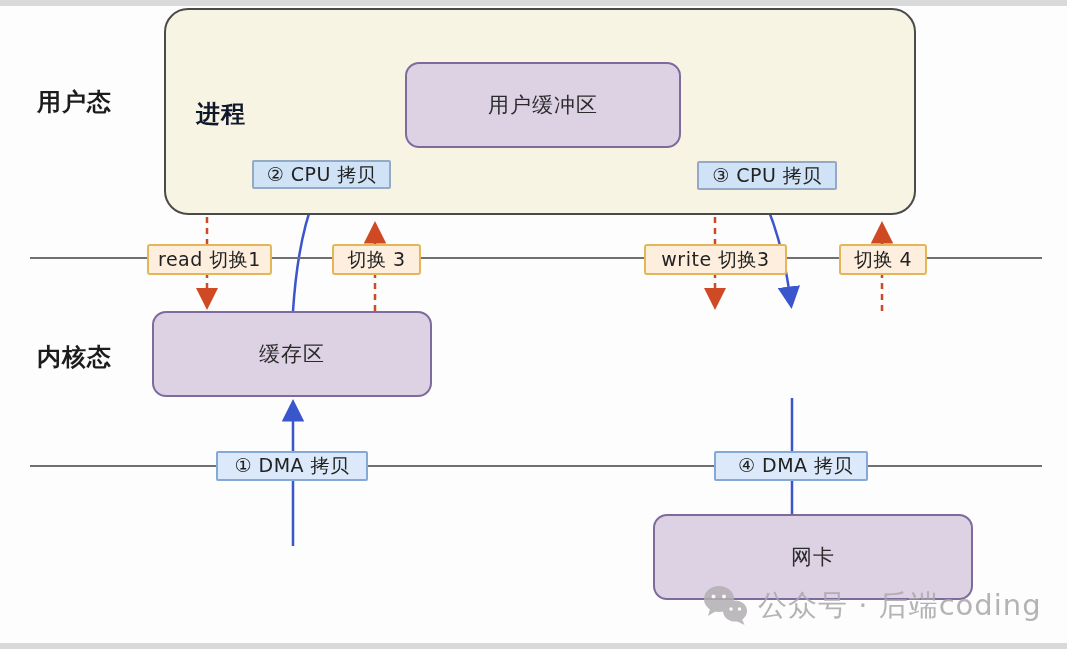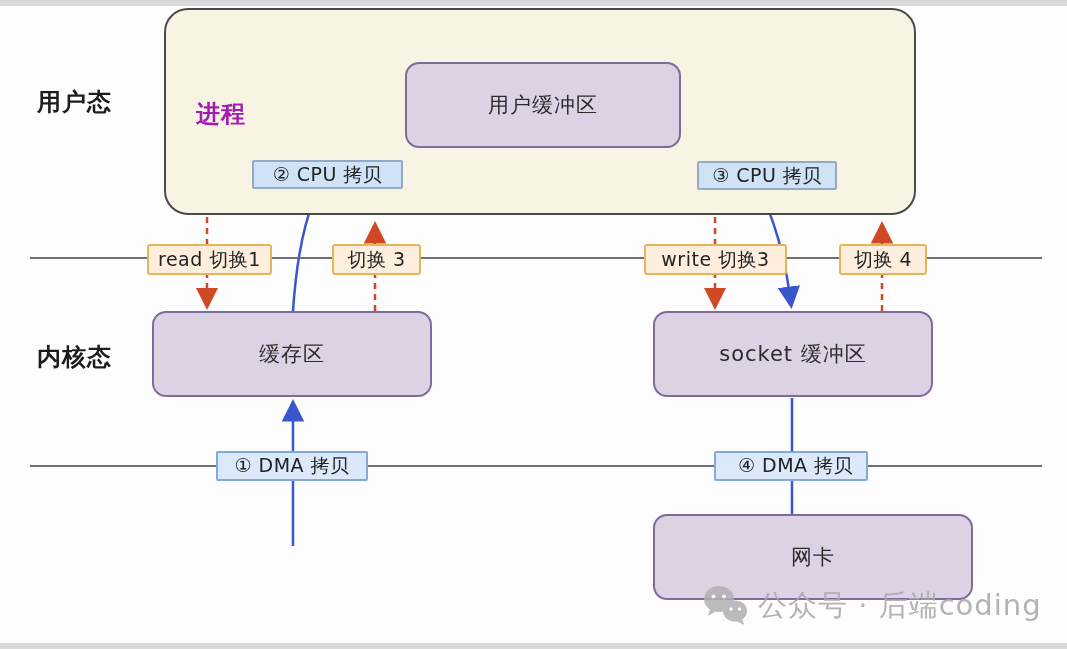--- a/index.html
+++ b/index.html
@@ -43,21 +43,21 @@
     background: #f8f4e4;
     border: 2.5px solid #4a4a4a;
     border-radius: 24px;
   }
   #process-label {
     position: absolute;
     left: 196px;
     top: 98px;
     font-size: 24px;
     font-weight: bold;
-    color: #a21caf;
+    color: #0f172a;
     letter-spacing: 1px;
   }
 
   .node {
     position: absolute;
     background: #ddd1e4;
     border: 2px solid #7e6b9c;
     border-radius: 14px;
     display: flex;
     align-items: center;
@@ -104,21 +104,21 @@
   }
   .tag.dma {
     background: #dbe9fa;
     border: 2px solid #85a9d6;
     border-radius: 2px;
   }
   #switch-1 { left: 147px; top: 244px; width: 125px; height: 31px; }
   #switch-2 { left: 332px; top: 244px; width: 89px;  height: 31px; }
   #switch-3 { left: 644px; top: 244px; width: 143px; height: 31px; }
   #switch-4 { left: 839px; top: 244px; width: 88px;  height: 31px; }
-  #cpu-copy-2 { left: 252px; top: 160px; width: 151px; height: 29px; }
+  #cpu-copy-2 { left: 252px; top: 160px; width: 139px; height: 29px; }
   #cpu-copy-3 { left: 697px; top: 161px; width: 140px; height: 29px; }
   #dma-copy-1 { left: 216px; top: 451px; width: 152px; height: 30px; }
   #dma-copy-4 { left: 714px; top: 451px; width: 154px; height: 30px; padding-left: 9px; }
 
   #arrows-layer {
     position: absolute;
     left: 0; top: 0;
     width: 1067px;
     height: 649px;
     pointer-events: none;
@@ -173,21 +173,20 @@
   <div class="boundary-line" id="line-kernel-hw"></div>
 
   <div class="mode-label" id="user-mode-label">用户态</div>
   <div class="mode-label" id="kernel-mode-label">内核态</div>
 
   <div class="process-box"></div>
   <div id="process-label">进程</div>
 
   <div class="node" id="user-buffer">用户缓冲区</div>
   <div class="node" id="kernel-buffer">缓存区</div>
-  <div class="node" id="socket-buffer">socket 缓冲区</div>
   <div class="node" id="nic">网卡</div>
 
   <div class="tag cpu" id="cpu-copy-2">② CPU 拷贝</div>
   <div class="tag cpu" id="cpu-copy-3">③ CPU 拷贝</div>
   <div class="tag dma" id="dma-copy-1">① DMA 拷贝</div>
   <div class="tag dma" id="dma-copy-4">④ DMA 拷贝</div>
 
   <div class="tag switch" id="switch-1">read 切换1</div>
   <div class="tag switch" id="switch-2">切换 3</div>
   <div class="tag switch" id="switch-3">write 切换3</div>

